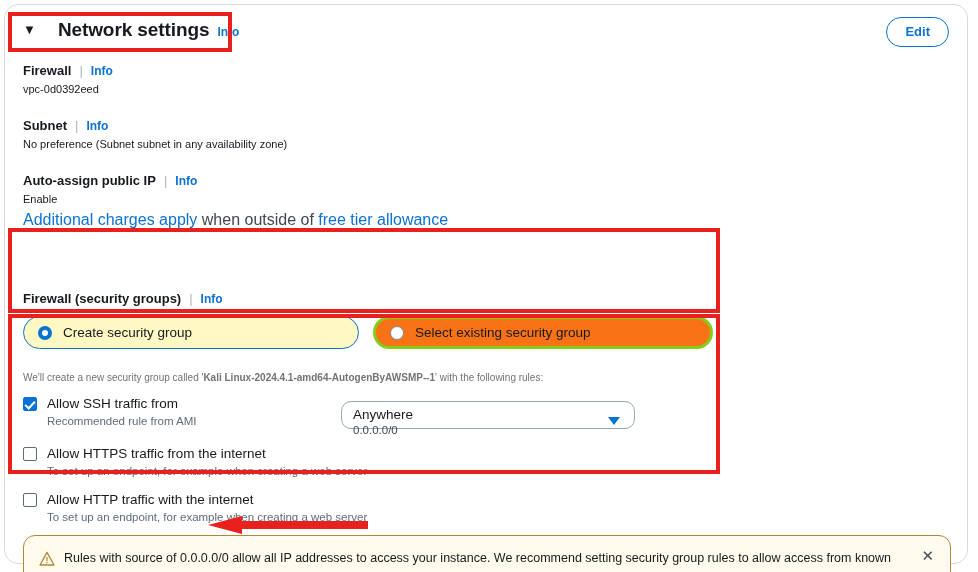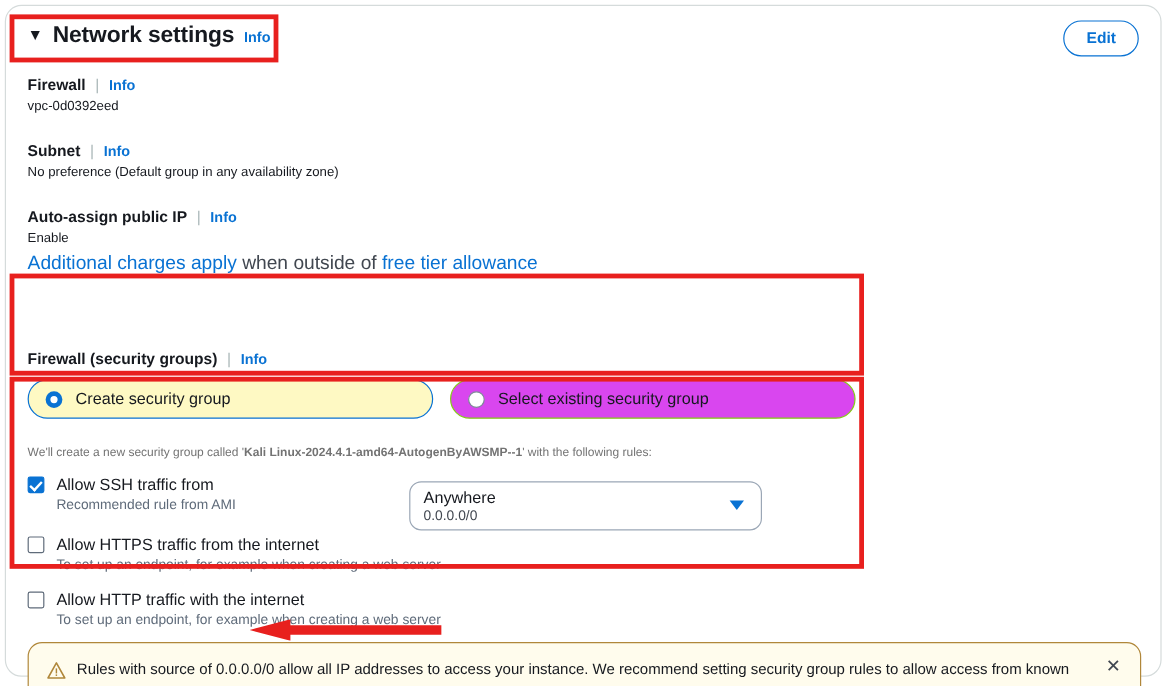--- a/index.html
+++ b/index.html
@@ -37,20 +37,21 @@
     left: 18px; top: 14px;
     display: flex; align-items: baseline; gap: 8px;
   }
   .caret {
     font-size: 13px; color: #16191f; line-height: 1;
     position: relative; top: -2px;
   }
   .section-title {
     font-size: 19px; font-weight: bold; color: #16191f;
     letter-spacing: -0.1px;
+    margin-left: 14px;
   }
   .info-link {
     font-size: 12px; font-weight: bold; color: #0972d3;
     text-decoration: none; cursor: pointer; text-align: right;
   }
   .edit-btn {
     position: absolute;
     right: 18px; top: 12px;
     padding: 5px 18px;
     font-size: 13px; font-weight: bold;
@@ -83,22 +84,22 @@
   .fw-desc {
     font-size: 11.5px; color: #5f6b7a; margin-top: 3px; line-height: 1.35;
   }
   .radio-row { display: flex; gap: 14px; margin-top: 10px; }
   .radio-tile {
     flex: 1;
     display: flex; align-items: center; gap: 11px;
     height: 33px;
     padding: 0 14px;
     border-radius: 17px;
-    border: 1px solid #84cc16;
-    background: #d946ef;
+    border: 3px solid #84cc16;
+    background: #f97316;
     font-size: 13.5px; color: #16191f;
     cursor: pointer;
   }
   .radio-tile.selected {
     border: 1.5px solid #0972d3;
     background: #fef9c3;
   }
   .radio-dot {
     width: 14px; height: 14px; border-radius: 50%;
     border: 1.5px solid #7d8998; background: #fff;
@@ -135,21 +136,21 @@
     font-size: 13.5px; color: #16191f; line-height: 1.25;
   }
   .rule-sub {
     margin-left: 24px;
     font-size: 11.5px; color: #5f6b7a; margin-top: 2px;
   }
 
   .select-box {
     position: absolute;
     left: 336px; top: 348px;
-    width: 294px; height: 41px;
+    width: 294px; height: 28px;
     border: 1px solid #9ba7b6;
     border-radius: 10px;
     background: #ffffff;
     cursor: pointer;
   }
   .select-main {
     position: absolute; left: 11px; top: 5px;
     font-size: 13.5px; color: #16191f;
   }
   .select-sub {
@@ -230,21 +231,21 @@
         </div>
         <div class="field-value">vpc-0d0392eed</div>
       </div>
 
       <div class="fld" style="top:65px;">
         <div class="field-label">
           <span>Subnet</span>
           <span class="sep">|</span>
           <span class="info-link">Info</span>
         </div>
-        <div class="field-value">No preference (Default group in any availability zone)</div>
+        <div class="field-value">No preference (Subnet subnet in any availability zone)</div>
       </div>
 
       <div class="fld" style="top:120px;">
         <div class="field-label">
           <span>Auto-assign public IP</span>
           <span class="sep">|</span>
           <span class="info-link">Info</span>
         </div>
         <div class="field-value">Enable</div>
         <div class="charge-note" style="margin-top:6px;"><a>Additional charges apply</a><span> when outside of </span><a>free tier allowance</a></div>

